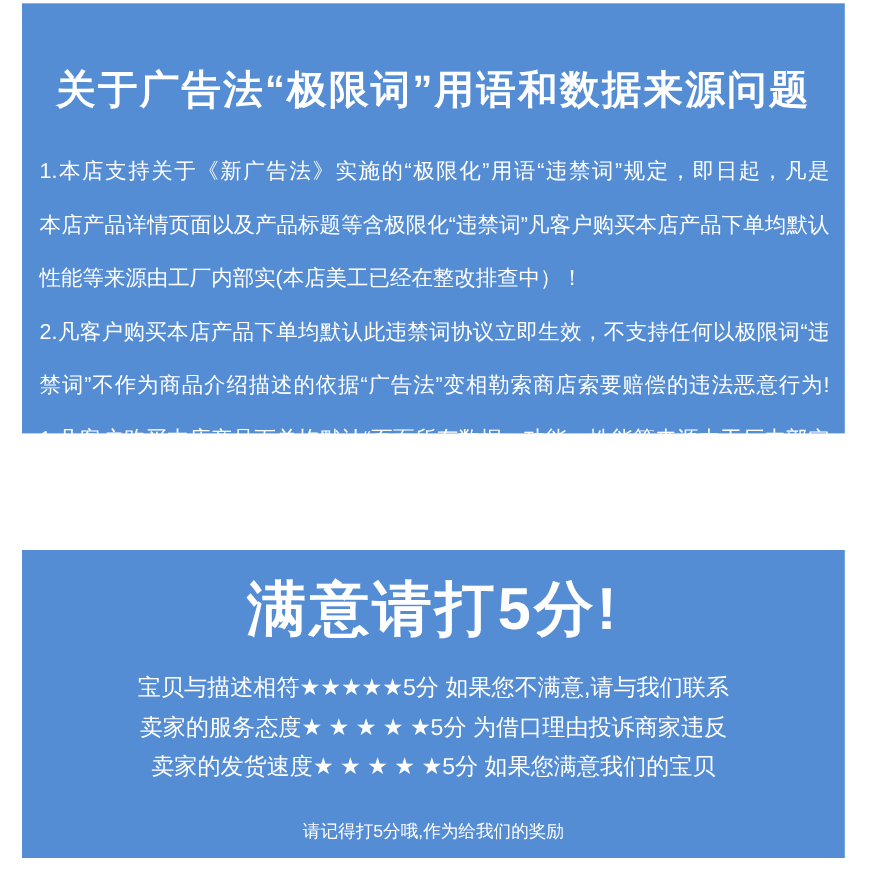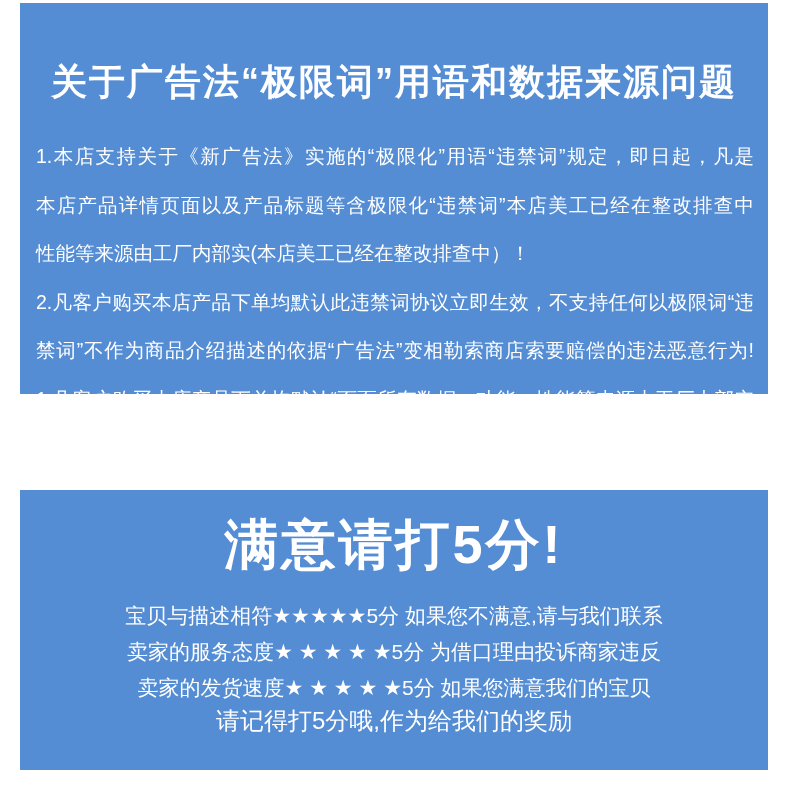--- a/index.html
+++ b/index.html
@@ -15,21 +15,21 @@
     overflow: hidden;
   }
   .panel {
     position: absolute;
     left: 20px;
     width: 748px;
     background: var(--panel-blue);
     color: var(--text-white);
   }
   .panel-disclaimer { top: 3px; height: 391px; }
-  .panel-rating { top: 490px; height: 280px; text-align: center; }
+  .panel-rating { top: 500px; height: 280px; text-align: center; }
 
   .disc-title {
     margin-top: 57px;
     font-size: 36px;
     line-height: 44px;
     font-weight: bold;
     text-align: center;
     letter-spacing: 2px;
     white-space: nowrap;
   }
@@ -53,33 +53,33 @@
     line-height: 60px;
     font-weight: bold;
     letter-spacing: 3px;
   }
   .rate-lines {
     margin-top: 24px;
     font-size: 21px;
     line-height: 36px;
   }
   .rate-footer {
-    margin-top: 2px;
-    font-size: 24px;
+    margin-top: 28px;
+    font-size: 16px;
     line-height: 26px;
   }
 </style>
 </head>
 <body>
 
 <div class="panel panel-disclaimer">
   <h1 class="disc-title">关于广告法“极限词”用语和数据来源问题</h1>
   <div class="disc-body">
     <p class="disc-line-justify">1.本店支持关于《新广告法》实施的“极限化”用语“违禁词”规定，即日起，凡是</p>
-    <p class="disc-line-justify">本店产品详情页面以及产品标题等含极限化“违禁词”本店美工已经在整改排查中</p>
+    <p class="disc-line-justify">本店产品详情页面以及产品标题等含极限化“违禁词”凡客户购买本店产品下单均默认</p>
     <p class="disc-line-left">性能等来源由工厂内部实(本店美工已经在整改排查中）！</p>
     <p class="disc-line-justify">2.凡客户购买本店产品下单均默认此违禁词协议立即生效，不支持任何以极限词“违</p>
     <p class="disc-line-justify">禁词”不作为商品介绍描述的依据“广告法”变相勒索商店索要赔偿的违法恶意行为!</p>
     <p class="disc-line-justify">1.凡客户购买本店产品下单均默认“页面所有数据、功能、性能等来源由工厂内部实</p>
   </div>
 </div>
 
 <div class="panel panel-rating">
   <h1 class="rate-title">满意请打5分!</h1>
   <div class="rate-lines">

